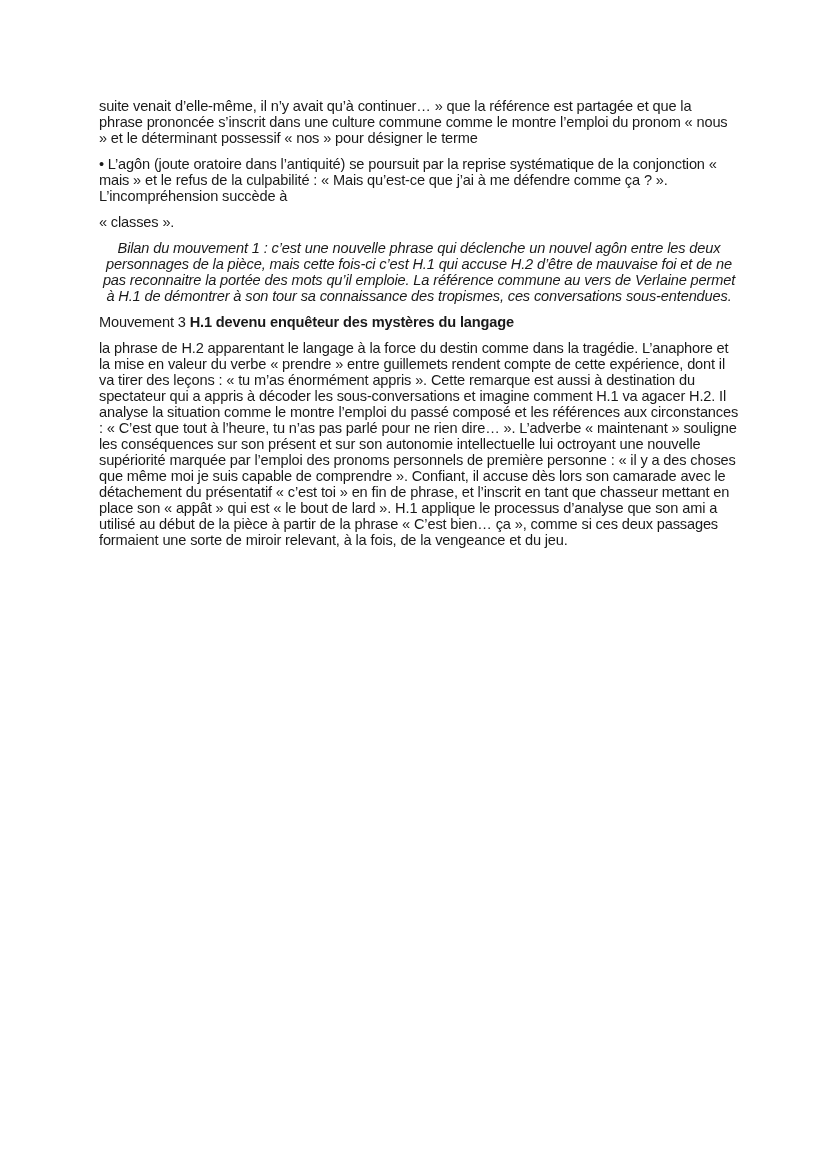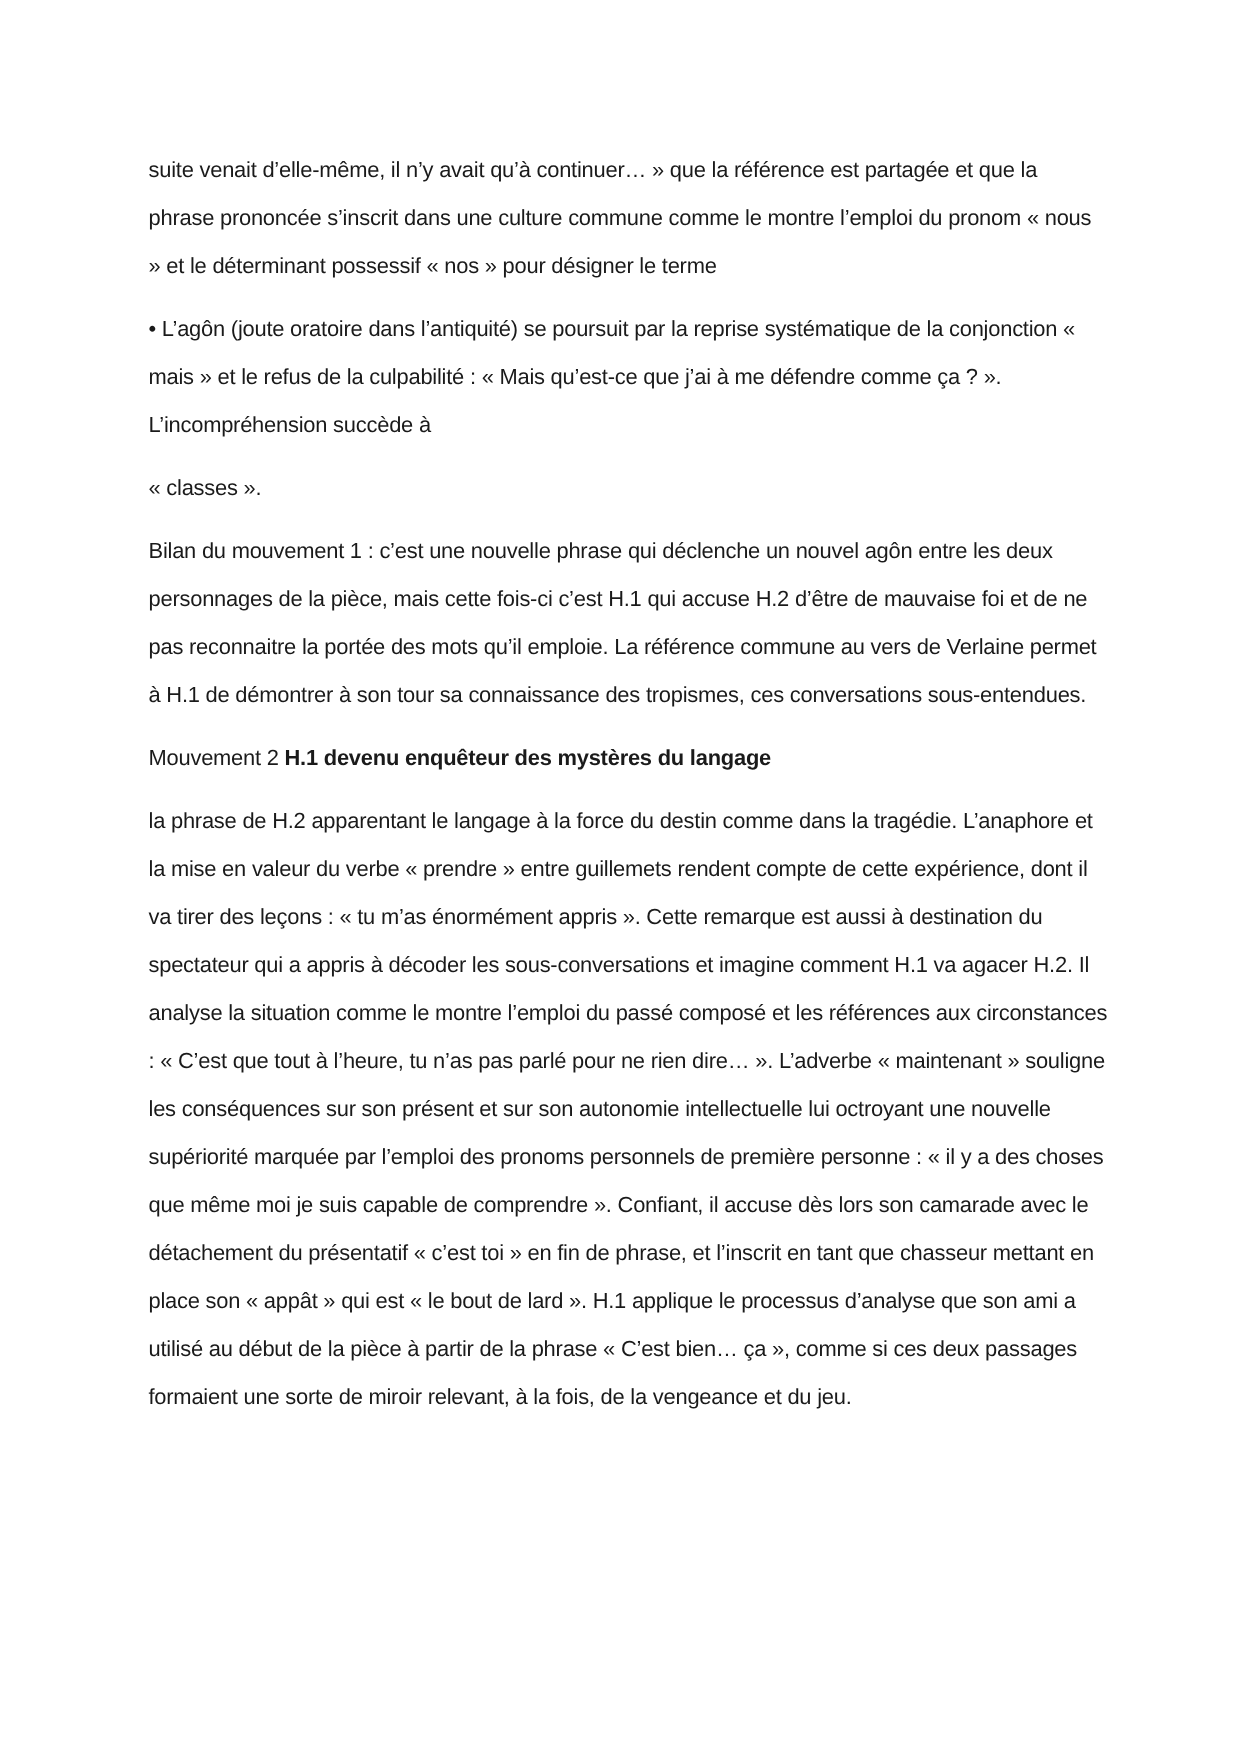--- a/index.html
+++ b/index.html
@@ -17,32 +17,34 @@
     }
     .page {
       position: absolute;
       left: 99px;
       top: 98px;
       width: 640px;
     }
     .para {
       margin: 0 0 10px 0;
       font-size: 14.6px;
-      line-height: 32px;
+      line-height: 16px;
       letter-spacing: -0.15px;
     }
     .para.italic {
+      font-style: italic;
+      text-align: center;
     }
     .heading .bold {
       font-weight: bold;
     }
   </style>
 </head>
 <body>
 
 <div class="page">
   <p class="para">suite venait d’elle-même, il n’y avait qu’à continuer… » que la référence est partagée et que la phrase prononcée s’inscrit dans une culture commune comme le montre l’emploi du pronom « nous » et le déterminant possessif « nos » pour désigner le terme</p>
   <p class="para">• L’agôn (joute oratoire dans l’antiquité) se poursuit par la reprise systématique de la conjonction « mais » et le refus de la culpabilité : « Mais qu’est-ce que j’ai à me défendre comme ça ? ». L’incompréhension succède à</p>
   <p class="para">« classes ».</p>
   <p class="para italic">Bilan du mouvement 1 : c’est une nouvelle phrase qui déclenche un nouvel agôn entre les deux personnages de la pièce, mais cette fois-ci c’est H.1 qui accuse H.2 d’être de mauvaise foi et de ne pas reconnaitre la portée des mots qu’il emploie. La référence commune au vers de Verlaine permet à H.1 de démontrer à son tour sa connaissance des tropismes, ces conversations sous-entendues.</p>
-  <p class="para heading"><span>Mouvement 2 </span><span class="bold">H.1 devenu enquêteur des mystères du langage</span></p>
+  <p class="para heading"><span>Mouvement 3 </span><span class="bold">H.1 devenu enquêteur des mystères du langage</span></p>
   <p class="para">la phrase de H.2 apparentant le langage à la force du destin comme dans la tragédie. L’anaphore et la mise en valeur du verbe « prendre » entre guillemets rendent compte de cette expérience, dont il va tirer des leçons : « tu m’as énormément appris ». Cette remarque est aussi à destination du spectateur qui a appris à décoder les sous-conversations et imagine comment H.1 va agacer H.2. Il analyse la situation comme le montre l’emploi du passé composé et les références aux circonstances : « C’est que tout à l’heure, tu n’as pas parlé pour ne rien dire… ». L’adverbe « maintenant » souligne les conséquences sur son présent et sur son autonomie intellectuelle lui octroyant une nouvelle supériorité marquée par l’emploi des pronoms personnels de première personne : « il y a des choses que même moi je suis capable de comprendre ». Confiant, il accuse dès lors son camarade avec le détachement du présentatif « c’est toi » en fin de phrase, et l’inscrit en tant que chasseur mettant en place son « appât » qui est « le bout de lard ». H.1 applique le processus d’analyse que son ami a utilisé au début de la pièce à partir de la phrase « C’est bien… ça », comme si ces deux passages formaient une sorte de miroir relevant, à la fois, de la vengeance et du jeu.</p>
 </div>
 
 </body></html>

